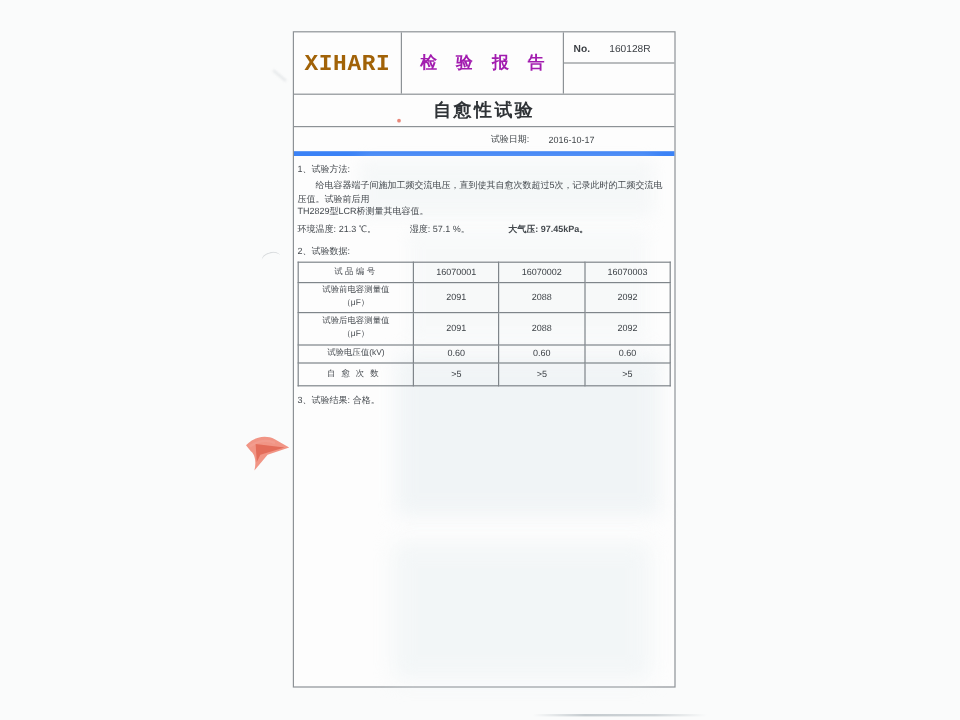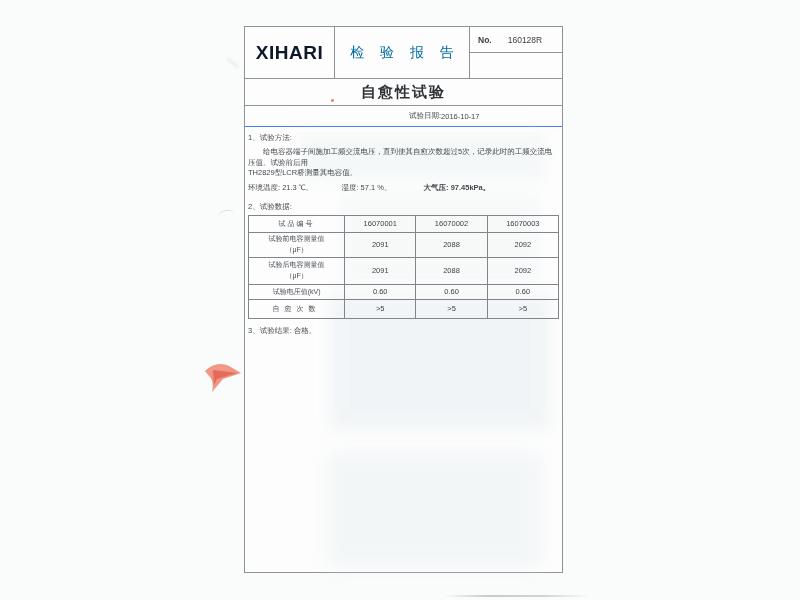--- a/index.html
+++ b/index.html
@@ -22,48 +22,48 @@
   .tint1{left:85px;top:268px;width:220px;height:135px;background:#e7eef1;opacity:.55;filter:blur(8px);}
   .tint2{left:82px;top:425px;width:215px;height:115px;background:#e9f0f2;opacity:.5;filter:blur(9px);}
   .tint3{left:55px;top:106px;width:245px;height:48px;background:#edf2f3;opacity:.45;filter:blur(6px);}
   .tint4{left:95px;top:165px;width:200px;height:95px;background:#eef3f4;opacity:.35;filter:blur(6px);}
 
   
   .hdr{display:flex;height:51px;border-bottom:1px solid #8d9296;}
   .hdr-logo{
     width:89px;border-right:1px solid #8d9296;
     display:flex;align-items:center;justify-content:center;
-    font-size:19px;font-weight:800;letter-spacing:.5px;color:#0f172a;
+    font-size:19px;font-weight:800;letter-spacing:.5px;color:#a16207;font-family:Liberation Mono, monospace;
   }
   .hdr-title{
     flex:1;border-right:1px solid #8d9296;
     display:flex;align-items:center;justify-content:center;
-    font-size:14px;font-weight:400;letter-spacing:6px;color:#0369a1;
+    font-size:14px;font-weight:700;letter-spacing:6px;color:#a21caf;
     text-indent:6px;
   }
   .hdr-right{width:92px;display:flex;flex-direction:column;}
   .hdr-no{
     height:25px;border-bottom:1px solid #8d9296;
     display:flex;align-items:center;padding-left:8px;gap:16px;
     font-size:8.5px;color:#3c4045;
   }
   .hdr-no .no-label{font-weight:700;}
   .hdr-page{
     flex:1;display:flex;align-items:center;justify-content:center;
     font-size:7.5px;letter-spacing:1.5px;color:#474c50;
   }
   
   .row-title{
     height:26px;border-bottom:1px solid #8d9296;
     display:flex;align-items:center;justify-content:center;
     font-size:15px;font-weight:700;letter-spacing:2px;color:#2f3337;font-family:Liberation Mono, monospace;
   }
   .row-date{
-    height:20px;border-bottom:1px solid #3b82f6;
-    display:flex;align-items:center;padding-left:164px;
+    height:20px;border-bottom:4px solid #3b82f6;
+    display:flex;align-items:center;padding-left:164px;gap:16px;
     font-size:7.5px;color:#43484c;
   }
   
   .pbody{position:relative;padding:0 3px;font-size:7.5px;line-height:10px;color:#44494e;}
   .h-method{margin-top:6px;}
   .para{margin-top:4px;line-height:10.5px;}
   .para .indent{text-indent:2em;}
   .env{margin-top:4px;white-space:nowrap;}
   .env .env-item{display:inline-block;}
   .env .e2{margin-left:26px;}

